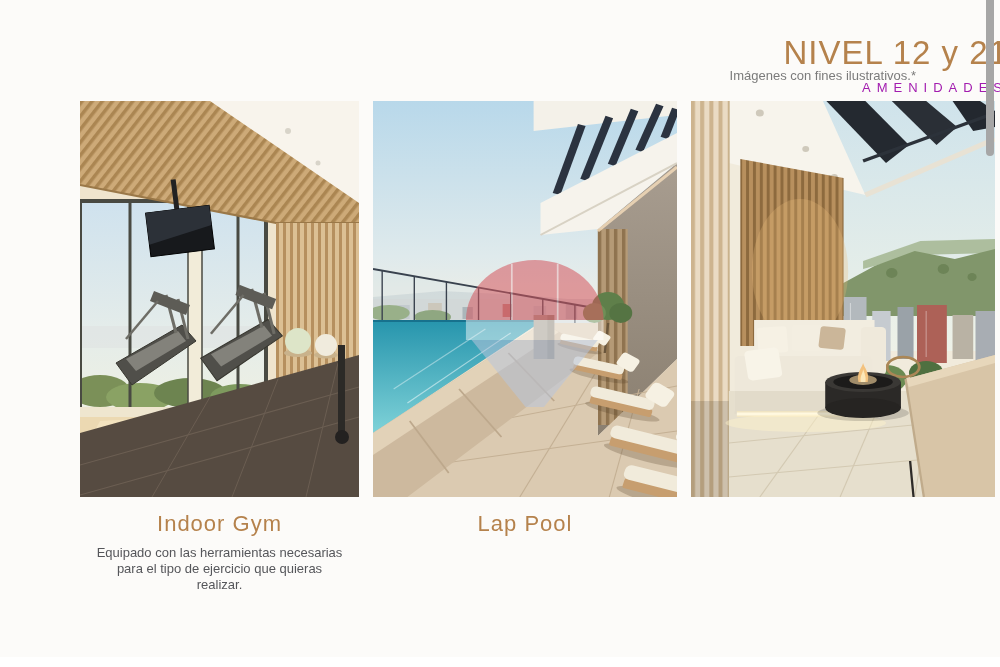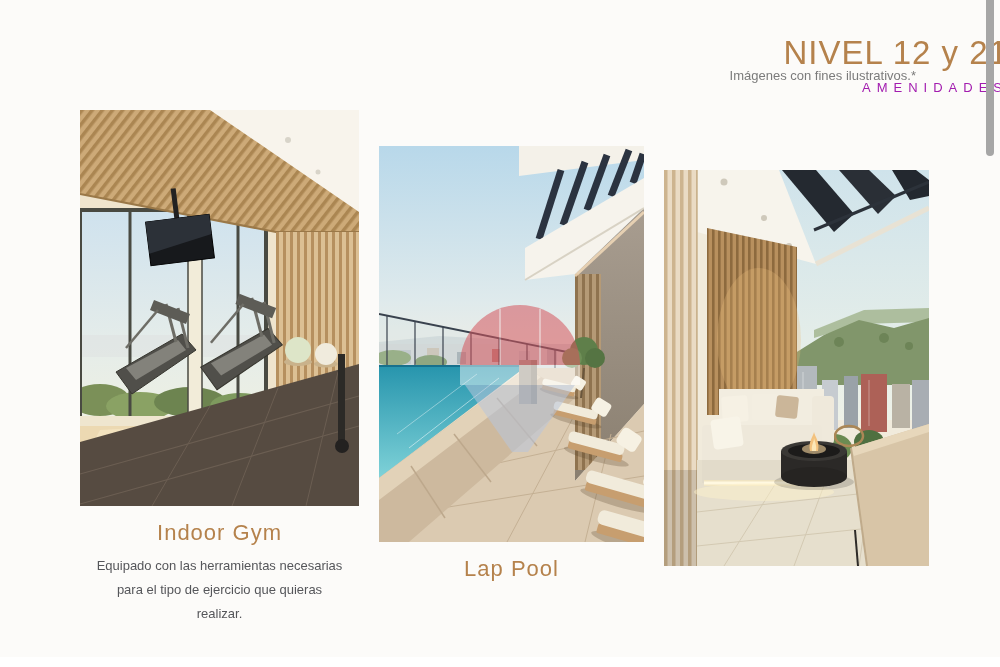--- a/index.html
+++ b/index.html
@@ -2,28 +2,28 @@
 <html><head>
 <meta charset="utf-8">
 <style>
   html,body{margin:0;padding:0;width:1000px;height:667px;overflow:hidden;
     font-family:"Liberation Sans",sans-serif;background:#fcfbf9;}
   .page{position:relative;width:1000px;height:667px;background:#fcfbf9;}
   header{position:absolute;top:24px;left:8px;width:100%;text-align:right;margin-top:10px;}
   .title{margin:0;font-size:33px;font-weight:400;letter-spacing:1px;color:#b5824c;}
   .subtitle{margin-top:8px;font-size:13px;font-weight:500;letter-spacing:6px;color:#a21caf;}
   .disclaimer{position:absolute;top:68px;right:84px;font-size:13px;color:#7b7b7b;}
-  .cards-row{position:absolute;top:110px;left:80px;display:flex;gap:20px;align-items:center;}
-  .card{width:265px;}
+  .cards-row{position:absolute;top:101px;left:80px;display:flex;gap:14px;}
+  .card{width:304px;}
   .card.first{width:279px;}
   .card-image{height:396px;overflow:hidden;background:#e8e2d4;}
   .card-image svg{display:block;width:100%;height:100%;}
   .card h3{margin:14px 0 8px;text-align:center;font-size:22px;font-weight:400;
     letter-spacing:1px;color:#b5824c;}
-  .card p{margin:0 auto;width:250px;text-align:center;font-size:13px;line-height:24px;color:#55565a;}
+  .card p{margin:0 auto;width:250px;text-align:center;font-size:13px;line-height:16px;color:#55565a;}
   .scrollbar-thumb{position:absolute;top:-6px;right:6px;width:8px;height:162px;
     background:#a6a6a6;border-radius:4px;}
   .bottom-edge{position:absolute;left:0;right:0;bottom:0;height:10px;background:#ffffff;}
 </style>
 </head>
 <body>
 
 <div class="page">
 
   <header>

